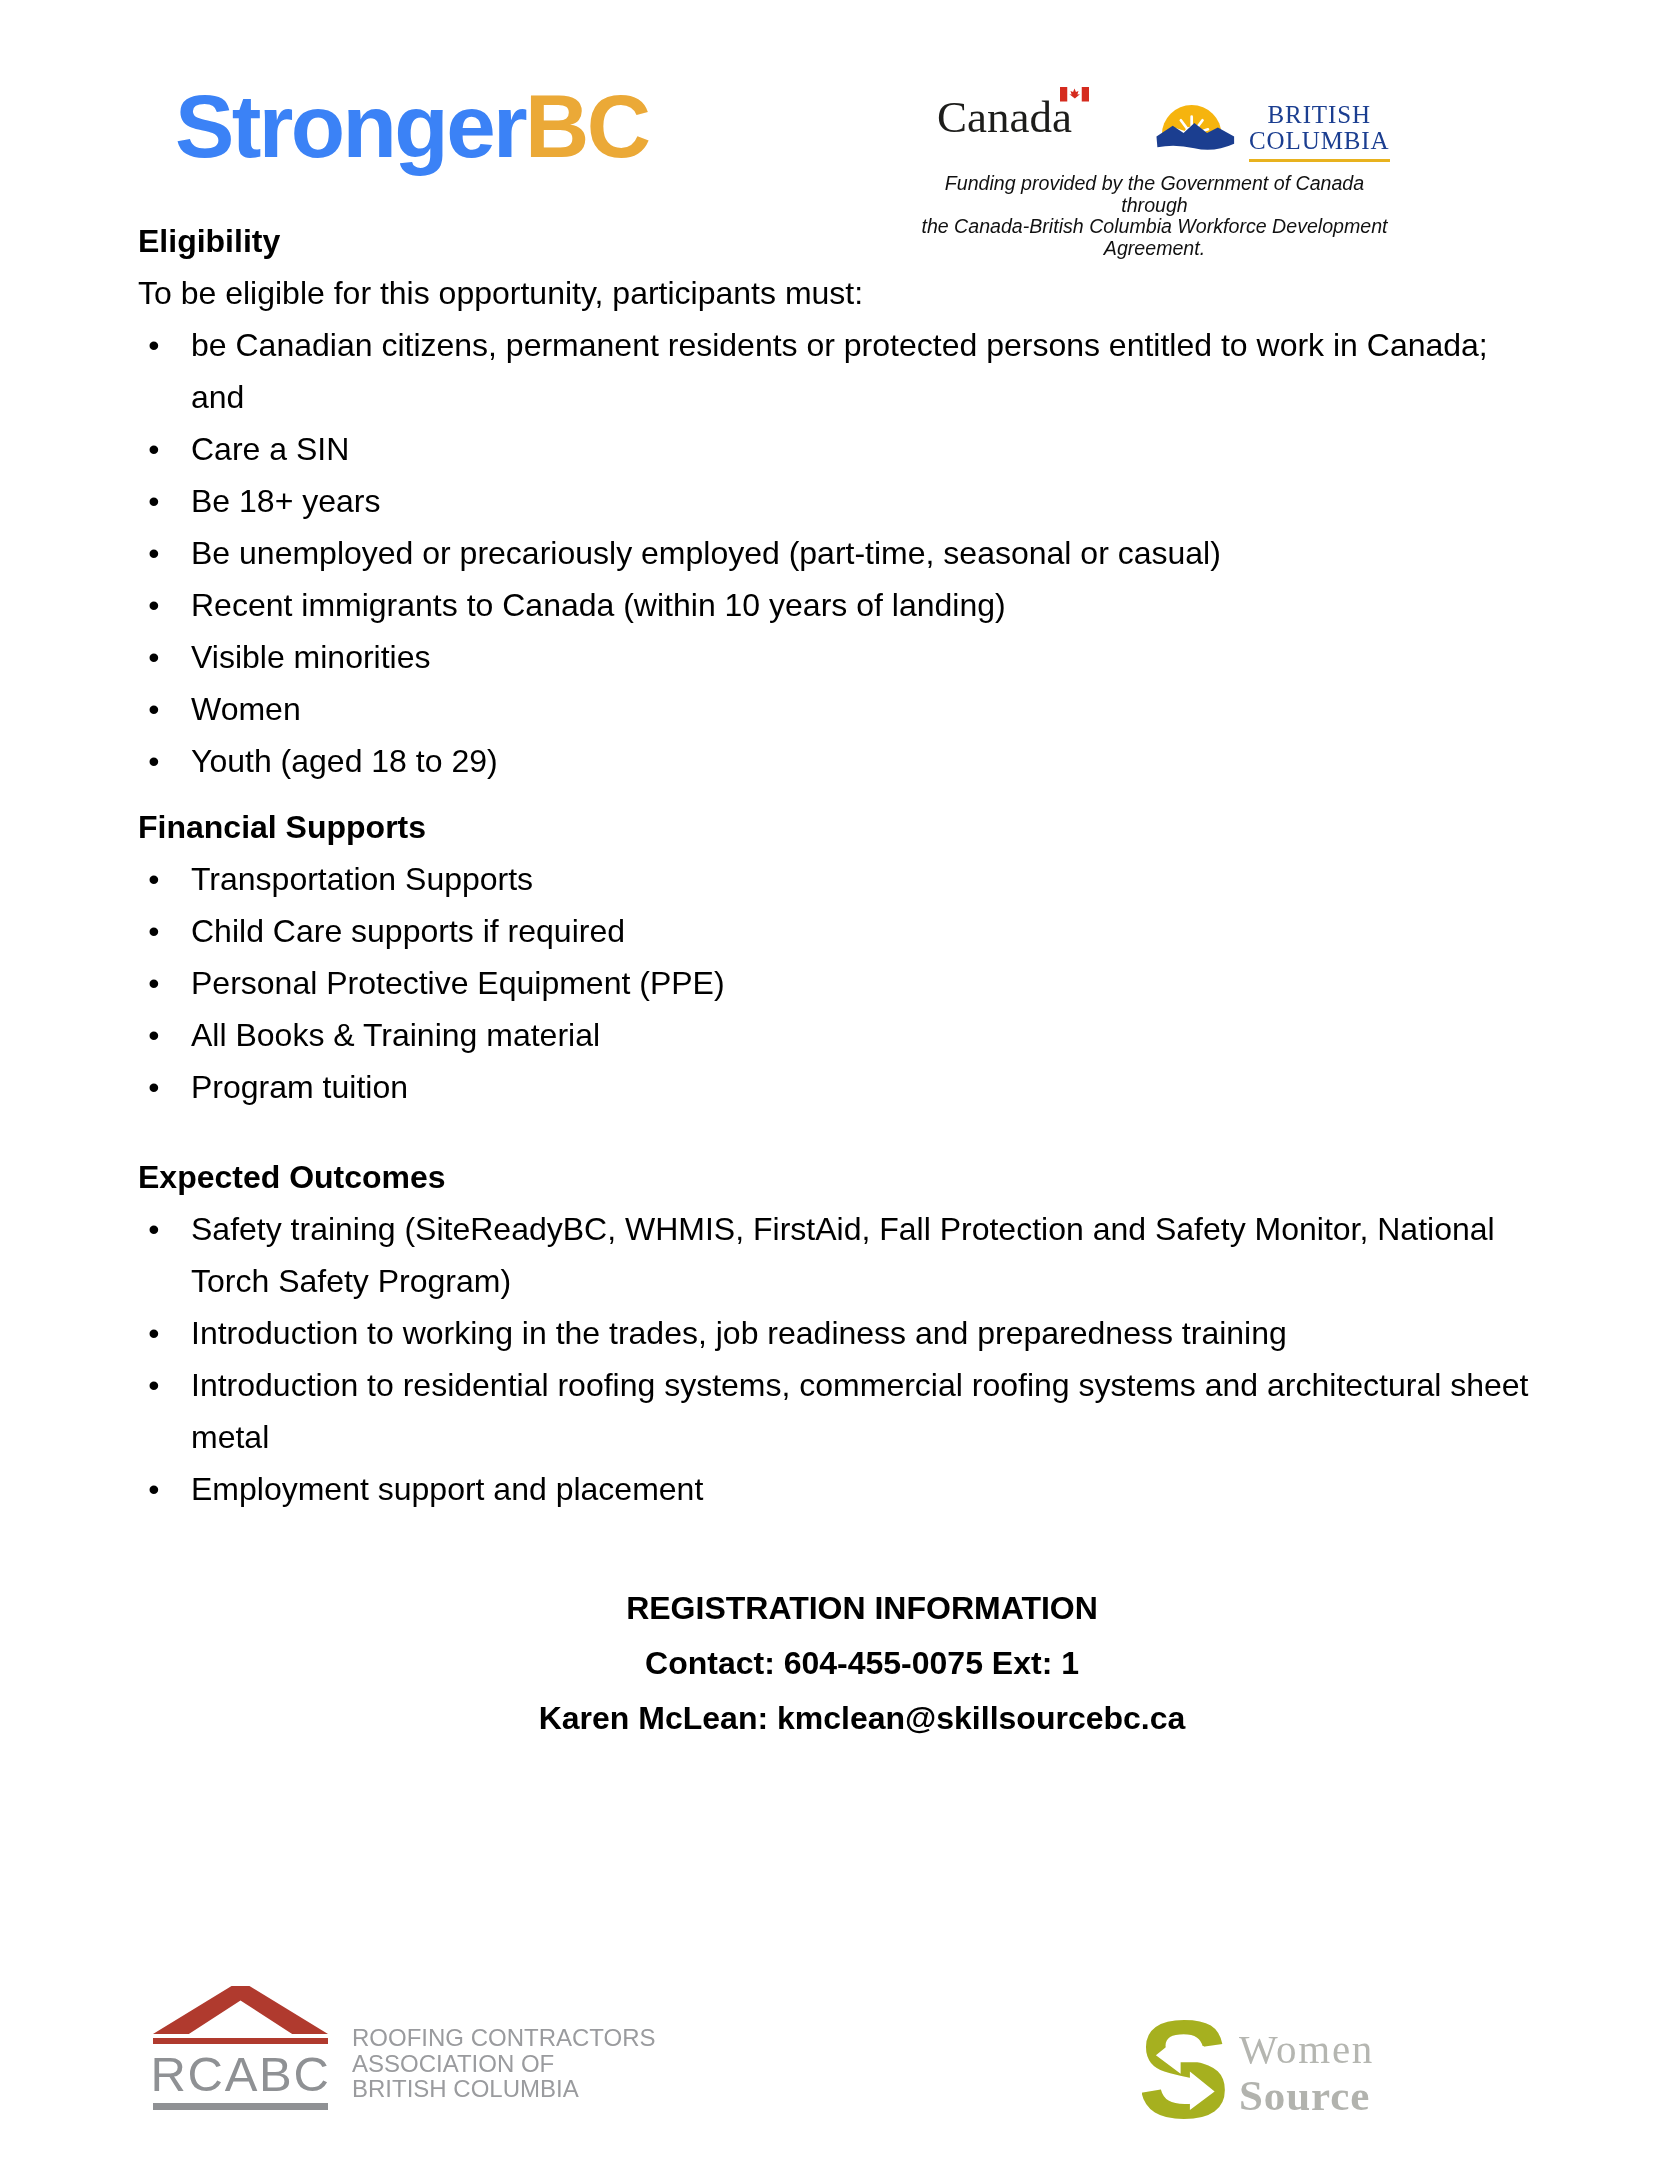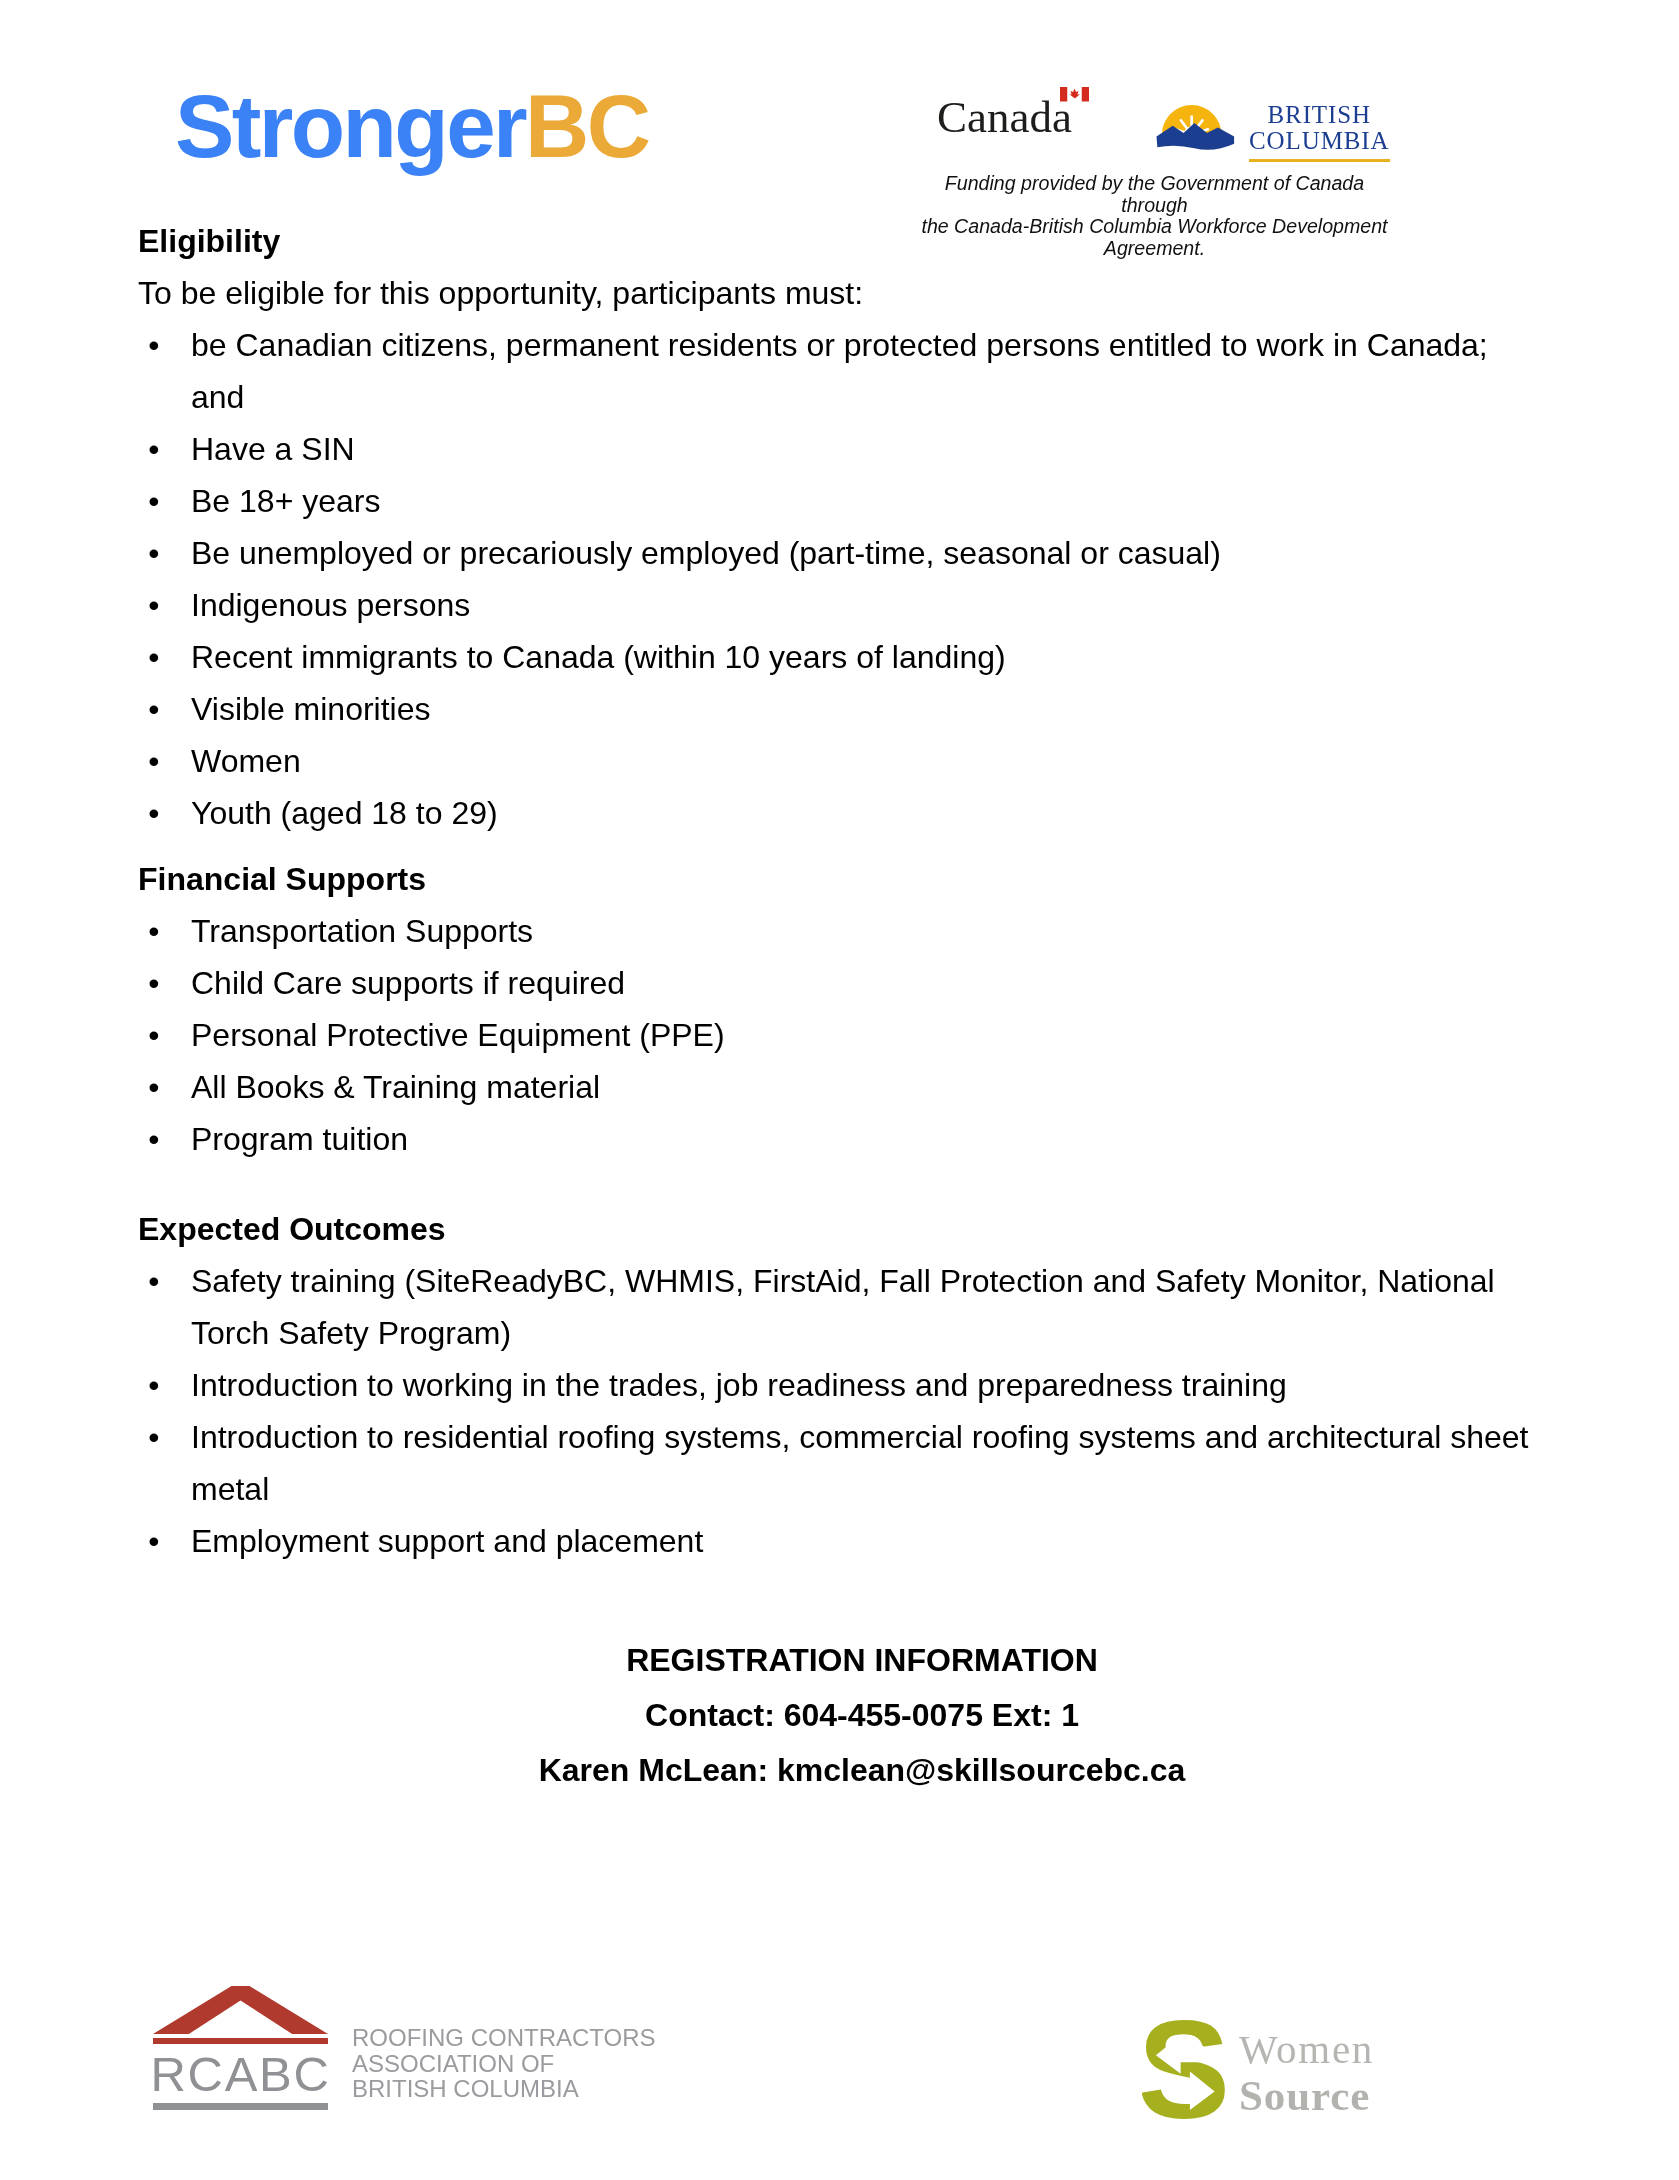--- a/index.html
+++ b/index.html
@@ -105,27 +105,26 @@
     <div>Funding provided by the Government of Canada through</div>
     <div>the Canada-British Columbia Workforce Development Agreement.</div>
   </div>
 
   <div class="content">
 
     <div class="h">Eligibility</div>
     <div>To be eligible for this opportunity, participants must:</div>
     <ul class="blist">
       <li><span class="dot"></span><span>be Canadian citizens, permanent residents or protected persons entitled to work in Canada; and</span></li>
-      <li><span class="dot"></span><span>Have a SIN</span></li>
+      <li><span class="dot"></span><span>Care a SIN</span></li>
       <li><span class="dot"></span><span>Be 18+ years</span></li>
       <li><span class="dot"></span><span>Be unemployed or precariously employed (part-time, seasonal or casual)</span></li>
     </ul>
 
     <ul class="blist">
-      <li><span class="dot"></span><span>Indigenous persons</span></li>
       <li><span class="dot"></span><span>Recent immigrants to Canada (within 10 years of landing)</span></li>
       <li><span class="dot"></span><span>Visible minorities</span></li>
       <li><span class="dot"></span><span>Women</span></li>
       <li><span class="dot"></span><span>Youth (aged 18 to 29)</span></li>
     </ul>
 
     <div class="h gap1">Financial Supports</div>
     <ul class="blist">
       <li><span class="dot"></span><span>Transportation Supports</span></li>
       <li><span class="dot"></span><span>Child Care supports if required</span></li>

